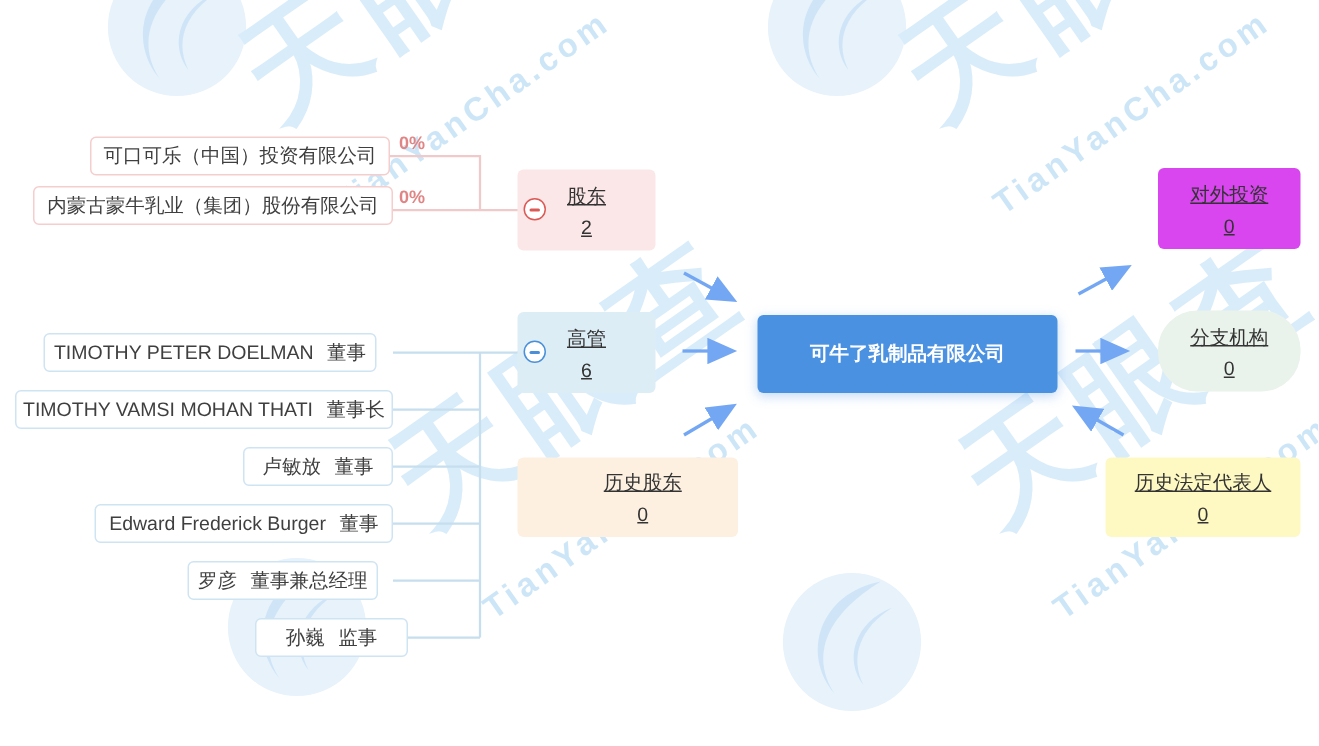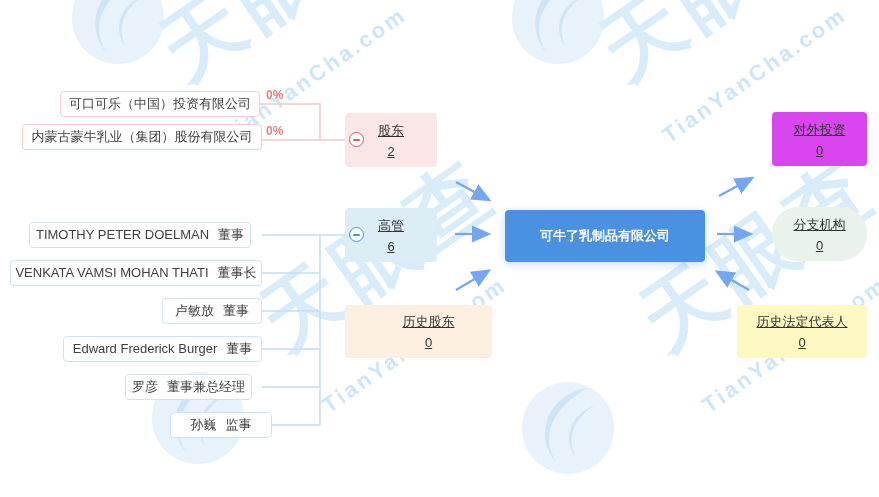--- a/index.html
+++ b/index.html
@@ -129,21 +129,21 @@
   <div class="entity-box pink-border" style="left:60px;top:91px;width:200px;">可口可乐（中国）投资有限公司</div>
   <div class="pct" style="left:266px;top:88px;">0%</div>
 
   <div class="entity-box pink-border" style="left:22px;top:124px;width:240px;">内蒙古蒙牛乳业（集团）股份有限公司</div>
   <div class="pct" style="left:266px;top:124px;">0%</div>
 
   <div class="entity-box blue-border" style="left:29px;top:222px;width:222px;">
     <span>TIMOTHY PETER DOELMAN</span><span class="role">董事</span>
   </div>
   <div class="entity-box blue-border" style="left:10px;top:260px;width:252px;">
-    <span>VENKATA VAMSI MOHAN THATI</span><span class="role">董事长</span>
+    <span>TIMOTHY VAMSI MOHAN THATI</span><span class="role">董事长</span>
   </div>
   <div class="entity-box blue-border" style="left:162px;top:298px;width:100px;">
     <span>卢敏放</span><span class="role">董事</span>
   </div>
   <div class="entity-box blue-border" style="left:63px;top:336px;width:199px;">
     <span>Edward Frederick Burger</span><span class="role">董事</span>
   </div>
   <div class="entity-box blue-border" style="left:125px;top:374px;width:127px;">
     <span>罗彦</span><span class="role">董事兼总经理</span>
   </div>

